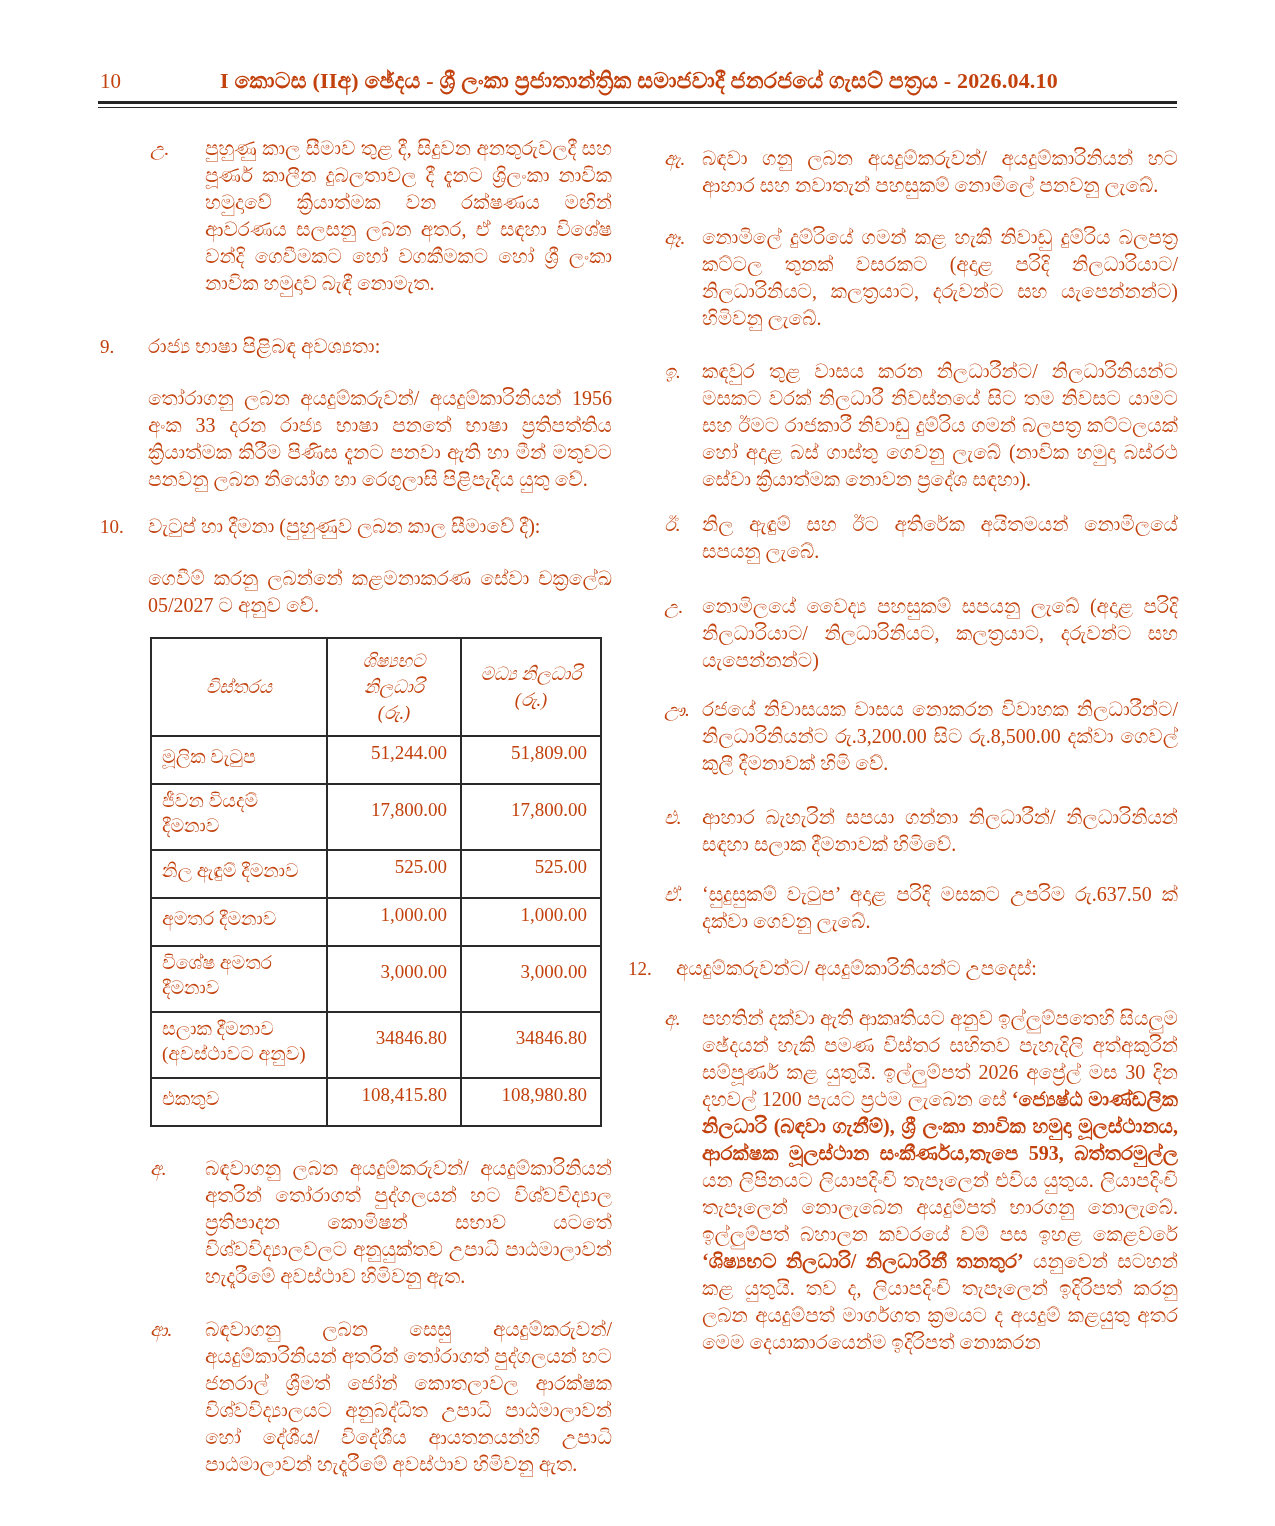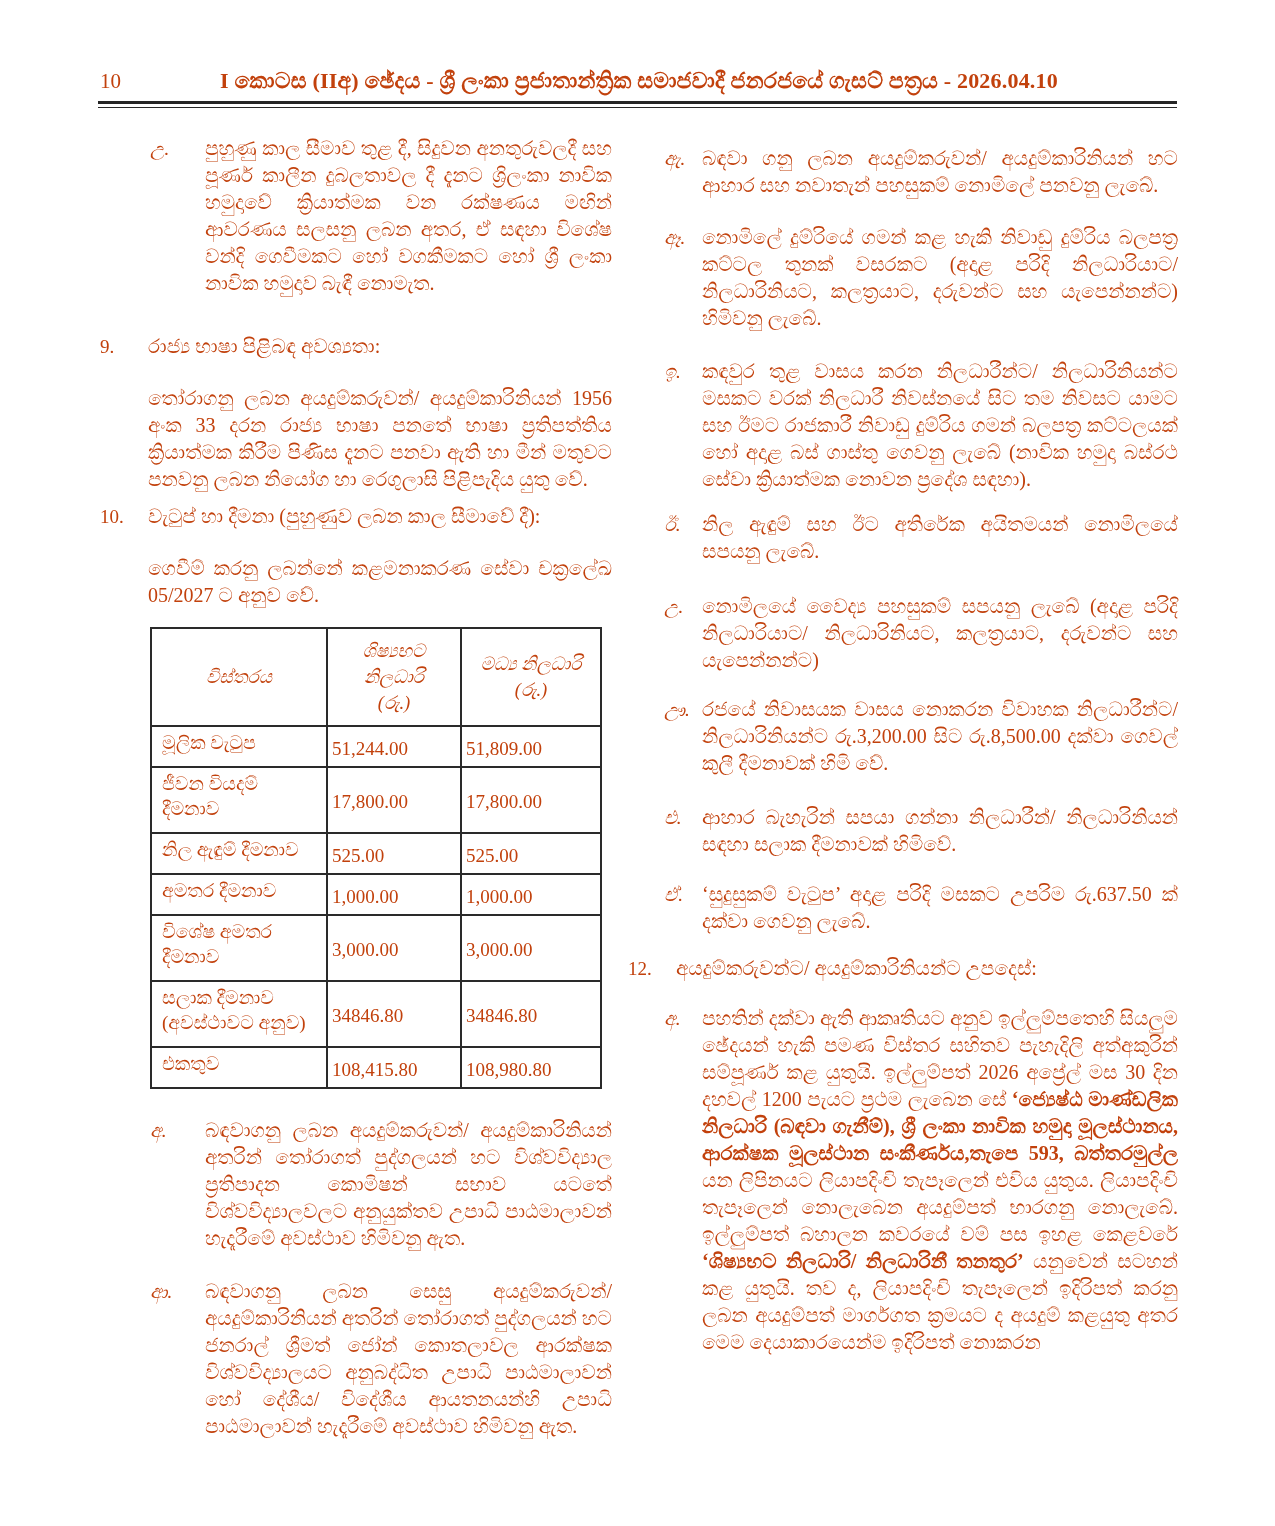--- a/index.html
+++ b/index.html
@@ -57,21 +57,21 @@
     vertical-align:middle;
   }
   .salary-table th {
     font-weight:normal; font-style:italic;
     font-size:18.5px; line-height:26px;
     text-align:center; padding:9px 4px;
     white-space:pre-line;
   }
   .salary-table td { font-size:19px; line-height:25px; }
   .salary-table td.lbl { padding:3px 6px 11px 10px; white-space:pre-line; }
-  .salary-table td.num { padding:3px 13px 0 4px;border-radius:15px; }
+  .salary-table td.num { text-align:right; padding:3px 13px 18px 4px;border-radius:15px; }
   .c1 { width:176px; } .c2 { width:134px; } .c3 { width:140px; }
 
   .bold { font-weight:bold; }
 </style>
 </head>
 <body>
 
 <div class="page">
 
   <div class="hdr">
@@ -88,21 +88,21 @@
         <span class="marker">උ.</span>
         <p class="itext body-text just">පුහුණු කාල සීමාව තුළ දී, සිදුවන අනතුරුවලදී සහ පූර්ණ කාලීන දුබලතාවල දී දැනට ශ්‍රිලංකා නාවික හමුදාවේ ක්‍රියාත්මක වන රක්ෂණය මඟින් ආවරණය සලසනු ලබන අතර, ඒ සඳහා විශේෂ වන්දි ගෙවීමකට හෝ වගකීමකට හෝ ශ්‍රී ලංකා නාවික හමුදාව බැඳී නොමැත.</p>
       </div>
 
       <div class="section" style="margin-top:36px">
         <span class="secnum">9.</span>
         <p class="sechead body-text">රාජ්‍ය භාෂා පිළිබඳ අවශ්‍යතා:</p>
       </div>
       <p class="secbody body-text just" style="margin-top:25px">තෝරාගනු ලබන අයදුම්කරුවන්/ අයදුම්කාරිනියන් 1956 අංක 33 දරන රාජ්‍ය භාෂා පනතේ භාෂා ප්‍රතිපත්තිය ක්‍රියාත්මක කිරීම පිණිස දැනට පනවා ඇති හා මීන් මතුවට පනවනු ලබන නියෝග හා රෙගුලාසි පිළිපැදිය යුතු වේ.</p>
 
-      <div class="section" style="margin-top:10px">
+      <div class="section" style="margin-top:20px">
         <span class="secnum">10.</span>
         <p class="sechead body-text">වැටුප් හා දීමනා (පුහුණුව ලබන කාල සීමාවේ දී):</p>
       </div>
       <p class="secbody body-text just" style="margin-top:25px">ගෙවීම් කරනු ලබන්නේ කළමනාකරණ සේවා චක්‍රලේඛ 05/2027 ට අනුව වේ.</p>
 
       <table class="salary-table">
         <colgroup>
             <col class="c1">
             <col class="c2">
             <col class="c3">

